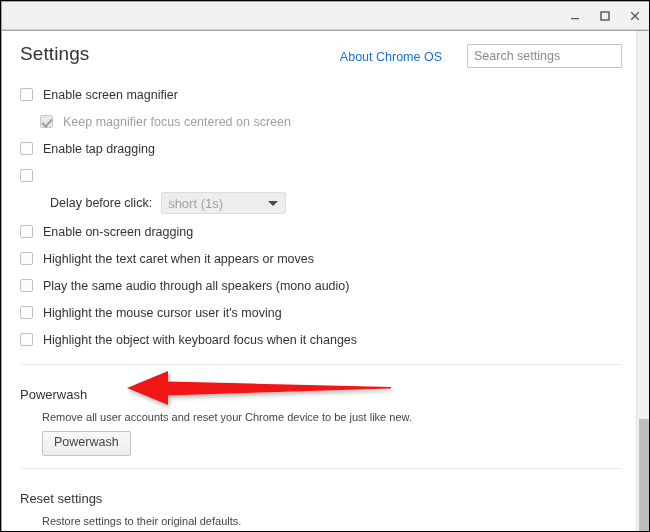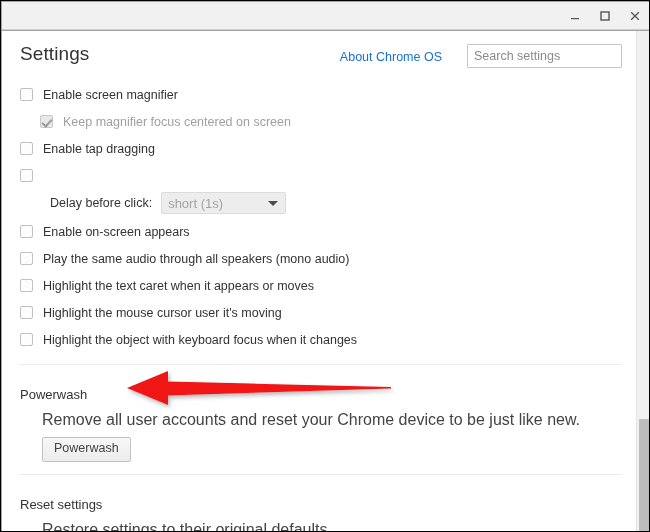--- a/index.html
+++ b/index.html
@@ -215,21 +215,21 @@
   }
   .section {
     margin-top: 22px;
   }
   .section-title {
     font-size: 13px;
     color: #333333;
     margin-bottom: 9px;
   }
   .section-desc {
-    font-size: 16px;
+    font-size: 11px;
     color: #444444;
     padding-left: 22px;
     margin-bottom: 8px;
     white-space: nowrap;
   }
   .btn-wrap { padding-left: 22px; }
   .btn {
     display: inline-block;
     font-family: "Liberation Sans", sans-serif;
     font-size: 12.5px;
@@ -327,29 +327,29 @@
         <span class="select-label">Delay before click:</span>
         <div class="select-ctl">
           <span class="select-val">short (1s)</span>
           <span class="select-arrow"></span>
         </div>
       </div>
 
       <div class="options">
         <div class="opt-row">
           <div class="cbox"></div>
-          <span class="opt-label">Enable on-screen appears</span>
+          <span class="opt-label">Enable on-screen dragging</span>
+        </div>
+        <div class="opt-row">
+          <div class="cbox"></div>
+          <span class="opt-label">Highlight the text caret when it appears or moves</span>
         </div>
         <div class="opt-row">
           <div class="cbox"></div>
           <span class="opt-label">Play the same audio through all speakers (mono audio)</span>
-        </div>
-        <div class="opt-row">
-          <div class="cbox"></div>
-          <span class="opt-label">Highlight the text caret when it appears or moves</span>
         </div>
         <div class="opt-row">
           <div class="cbox"></div>
           <span class="opt-label">Highlight the mouse cursor user it's moving</span>
         </div>
         <div class="opt-row">
           <div class="cbox"></div>
           <span class="opt-label">Highlight the object with keyboard focus when it changes</span>
         </div>
       </div>

